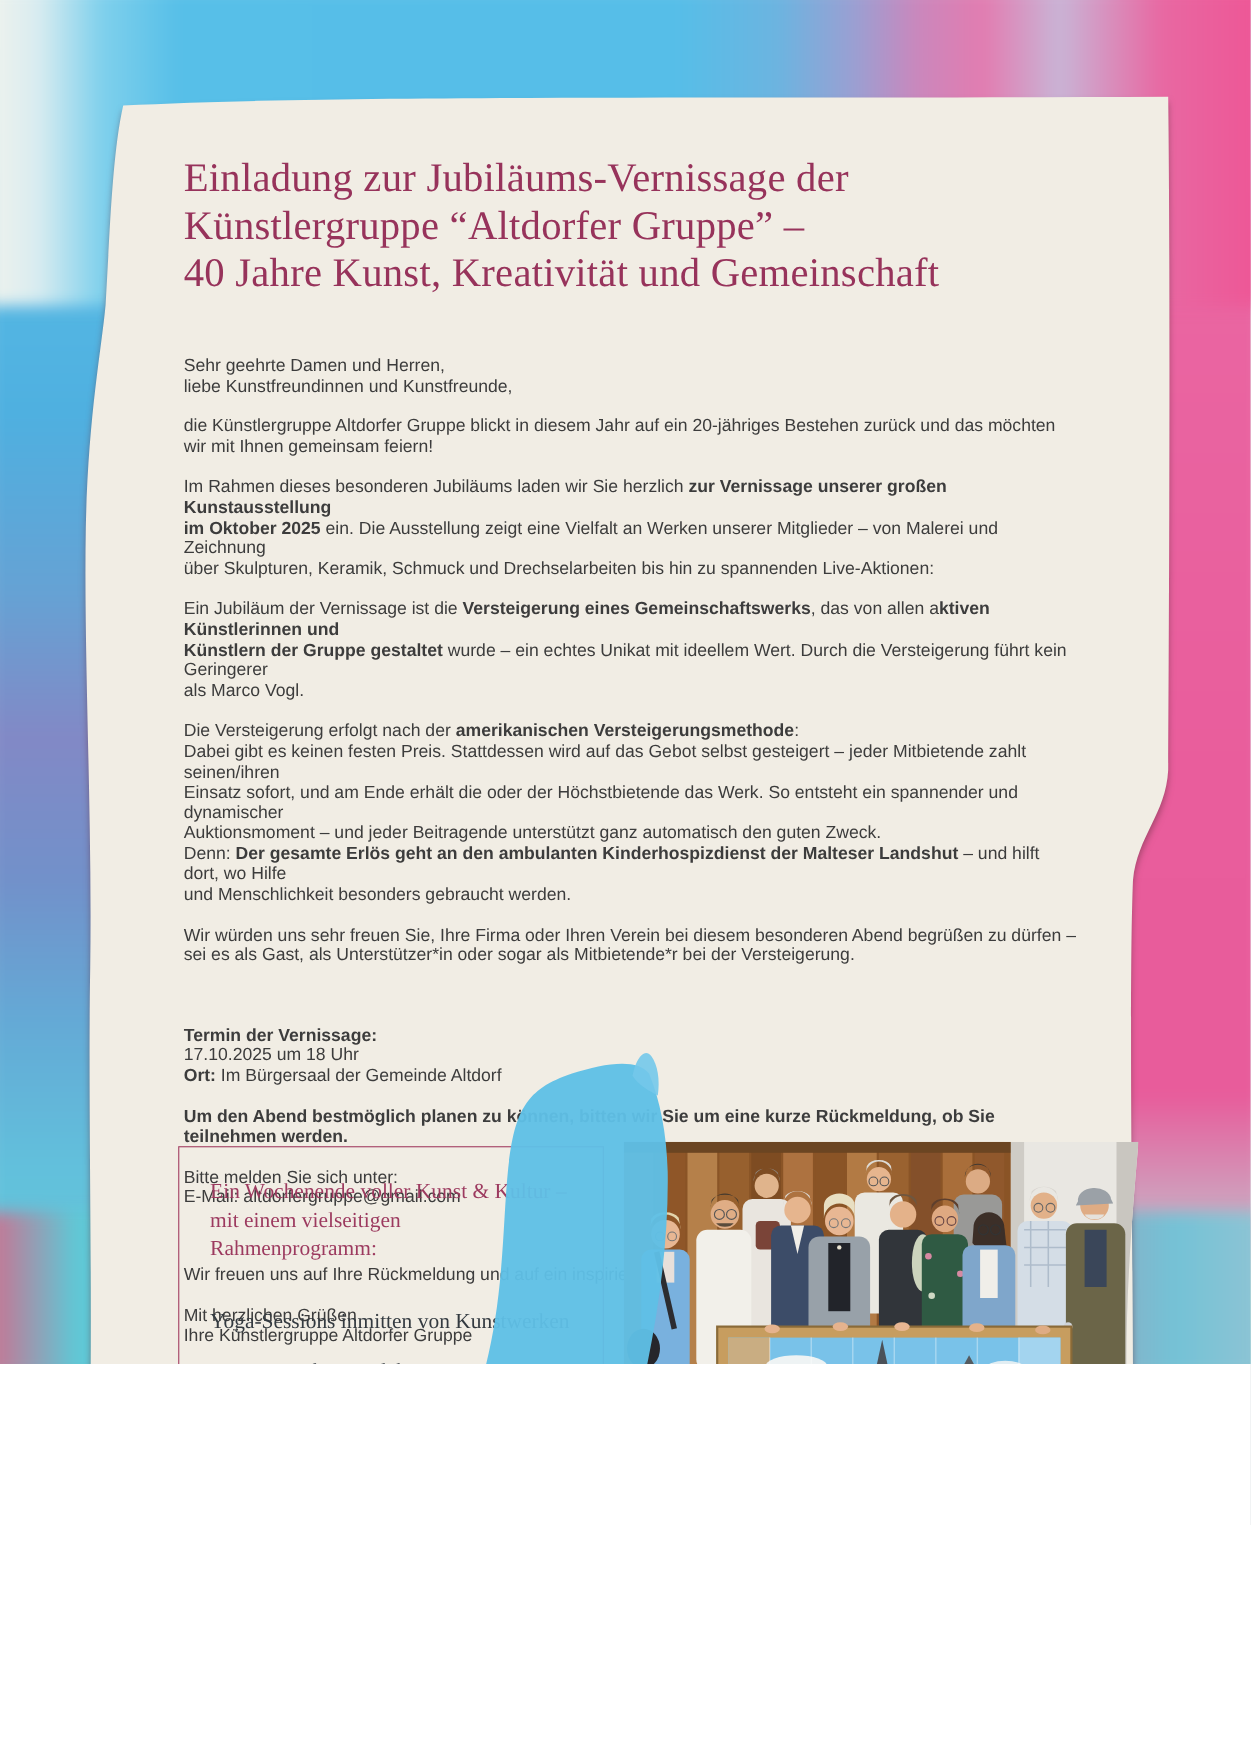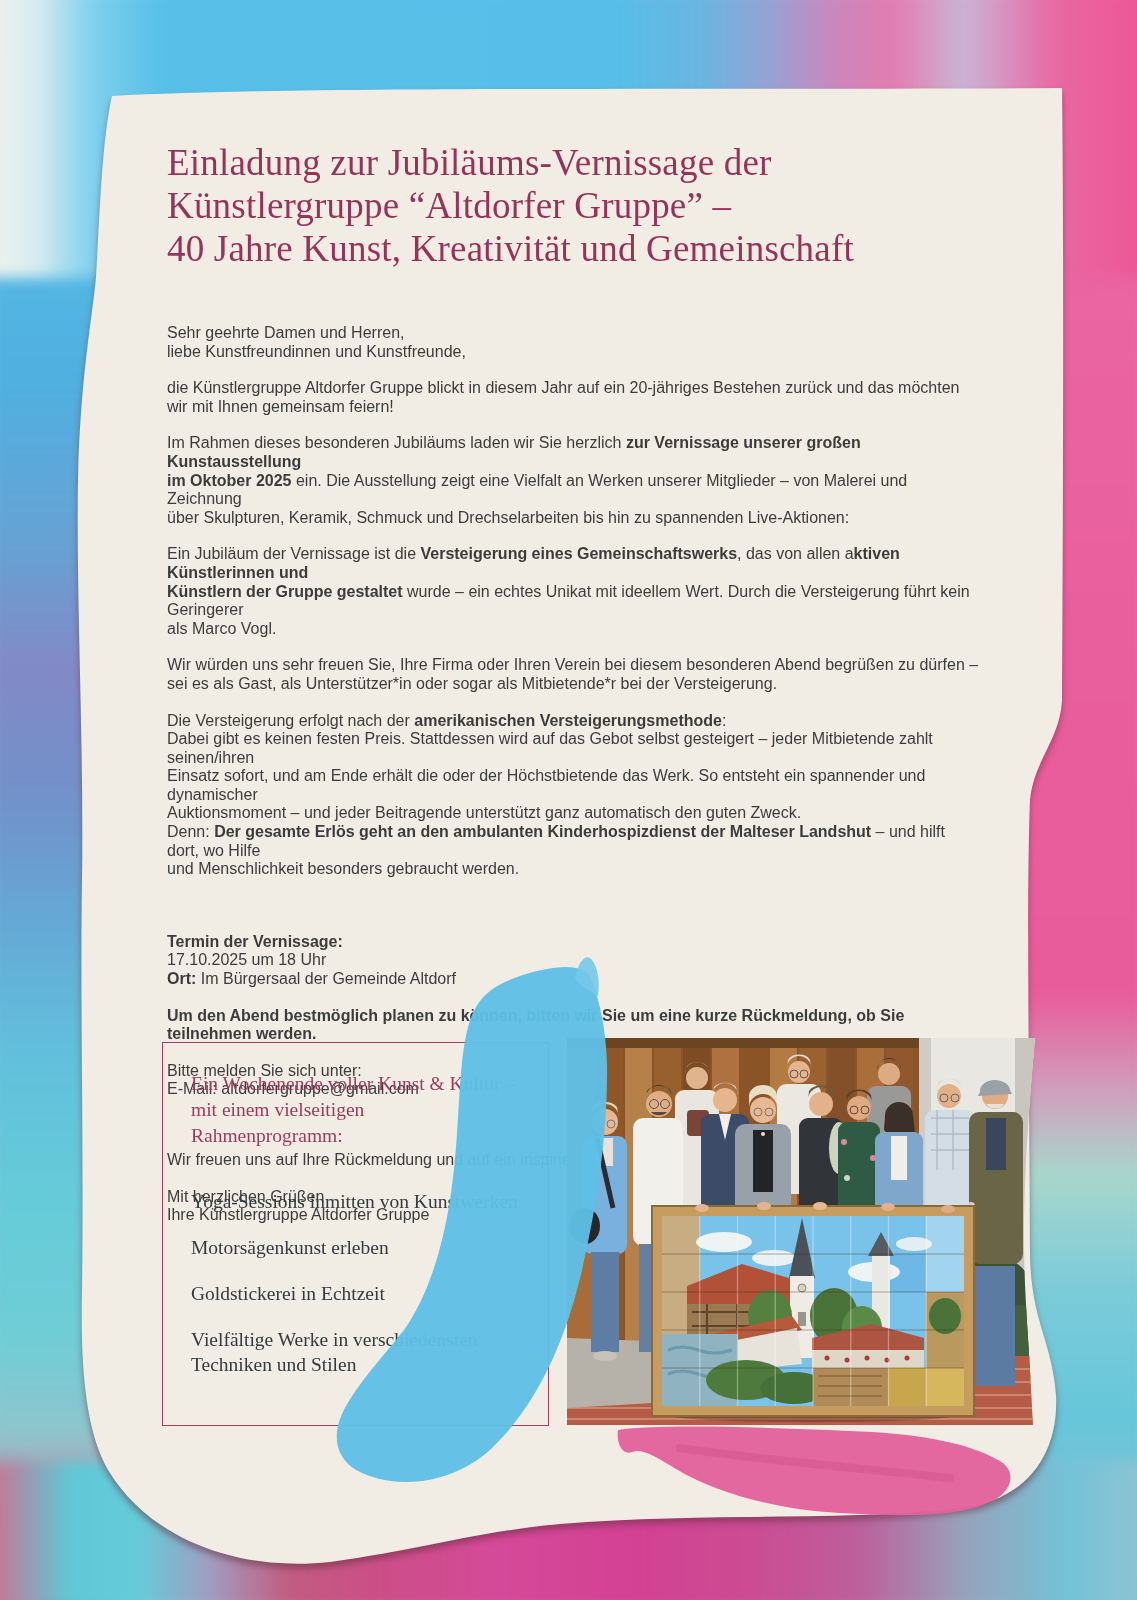--- a/index.html
+++ b/index.html
@@ -1,16 +1,16 @@
 <!DOCTYPE html>
 <html><head>
 <meta charset="utf-8">
 <style>
   html,body{margin:0;padding:0;}
-  .canvas{position:relative;width:1137px;height:1600px;overflow:hidden;background:#cfd8da;
+  .canvas{position:relative;width:1137px;height:1240px;overflow:hidden;background:#cfd8da;
           font-family:"Liberation Sans",sans-serif;}
   .paint{position:absolute;filter:blur(7px);}
   .paint-left{left:-12px;top:-12px;width:140px;height:1624px;
     background:linear-gradient(180deg,#eef0e9 0%,#a8d8ee 5%,#58bce6 11%,#4fb0e0 24%,#66a2d4 34%,#8289c6 42%,#7291ca 50%,#64aad6 58%,#62c0dc 66%,#66cbd8 75%,#6fcdd6 83%,#8fc4cc 89%,#c77b9c 95%,#d65b96 100%);}
   .paint-right{right:-12px;top:-12px;width:135px;height:1624px;
     background:linear-gradient(180deg,#f07bb0 0%,#c9b2d4 5%,#d889bd 10%,#ea66a2 15%,#e95d9c 45%,#e85c9b 62%,#cfa0bd 68%,#a8d6cb 73%,#7ccbd8 80%,#66c6da 88%,#82bfd4 95%,#a8aecd 100%);}
   .paint-bottom{left:-12px;bottom:-12px;width:1161px;height:150px;
     background:linear-gradient(90deg,#cf6f8e 0%,#5fc8d6 7%,#64ccd9 13%,#9f9ec2 19%,#c25c80 26%,#cb4f86 33%,#d54999 44%,#d34193 56%,#cb4c92 66%,#bd5f9b 75%,#97a2bb 84%,#74c2d6 93%,#8fc4d4 100%);}
   .paint-top{left:-12px;top:-12px;width:1161px;height:290px;
     background:linear-gradient(90deg,#f1f3ed 0%,#d9ecf0 4%,#7fd0ec 9%,#57bfe8 15%,#56bee8 54%,#6cb4e0 62%,#9b9fd2 68%,#cb87bc 73%,#e27cb0 78%,#c9b4d6 84%,#e868a2 92%,#ee5595 100%);}
@@ -67,28 +67,28 @@
         <p><span>Sehr geehrte Damen und Herren,
 liebe Kunstfreundinnen und Kunstfreunde,</span></p>
         <p><span>die Künstlergruppe Altdorfer Gruppe blickt in diesem Jahr auf ein 20-jähriges Bestehen zurück und das möchten
 wir mit Ihnen gemeinsam feiern!</span></p>
         <p><span>Im Rahmen dieses besonderen Jubiläums laden wir Sie herzlich </span><b>zur Vernissage unserer großen Kunstausstellung
 im Oktober 2025</b><span> ein. Die Ausstellung zeigt eine Vielfalt an Werken unserer Mitglieder – von Malerei und Zeichnung
 über Skulpturen, Keramik, Schmuck und Drechselarbeiten bis hin zu spannenden Live-Aktionen:</span></p>
         <p><span>Ein Jubiläum der Vernissage ist die </span><b>Versteigerung eines Gemeinschaftswerks</b><span>, das von allen a</span><b>ktiven Künstlerinnen und
 Künstlern der Gruppe gestaltet</b><span> wurde – ein echtes Unikat mit ideellem Wert. Durch die Versteigerung führt kein Geringerer
 als Marco Vogl.</span></p>
-        <p><span>Wir würden uns sehr freuen Sie, Ihre Firma oder Ihren Verein bei diesem besonderen Abend begrüßen zu dürfen –
-sei es als Gast, als Unterstützer*in oder sogar als Mitbietende*r bei der Versteigerung.</span></p>
         <p><span>Die Versteigerung erfolgt nach der </span><b>amerikanischen Versteigerungsmethode</b><span>:
 Dabei gibt es keinen festen Preis. Stattdessen wird auf das Gebot selbst gesteigert – jeder Mitbietende zahlt seinen/ihren
 Einsatz sofort, und am Ende erhält die oder der Höchstbietende das Werk. So entsteht ein spannender und dynamischer
 Auktionsmoment – und jeder Beitragende unterstützt ganz automatisch den guten Zweck.
 Denn: </span><b>Der gesamte Erlös geht an den ambulanten Kinderhospizdienst der Malteser Landshut</b><span> – und hilft dort, wo Hilfe
 und Menschlichkeit besonders gebraucht werden.</span></p>
+        <p><span>Wir würden uns sehr freuen Sie, Ihre Firma oder Ihren Verein bei diesem besonderen Abend begrüßen zu dürfen –
+sei es als Gast, als Unterstützer*in oder sogar als Mitbietende*r bei der Versteigerung.</span></p>
         <p><b>Termin der Vernissage:</b><span>
 17.10.2025 um 18 Uhr
 </span><b>Ort:</b><span> Im Bürgersaal der Gemeinde Altdorf</span></p>
         <p><b>Um den Abend bestmöglich planen zu können, bitten wir Sie um eine kurze Rückmeldung, ob Sie teilnehmen werden.</b></p>
         <p><span>Bitte melden Sie sich unter:
 E-Mail: altdorfergruppe@gmail.com</span></p>
         <p><span>Wir freuen uns auf Ihre Rückmeldung und auf ein inspirierendes Jubiläum gemeinsam mit Ihnen!</span></p>
         <p><span>Mit herzlichen Grüßen
 Ihre Künstlergruppe Altdorfer Gruppe</span></p>
       </div>

